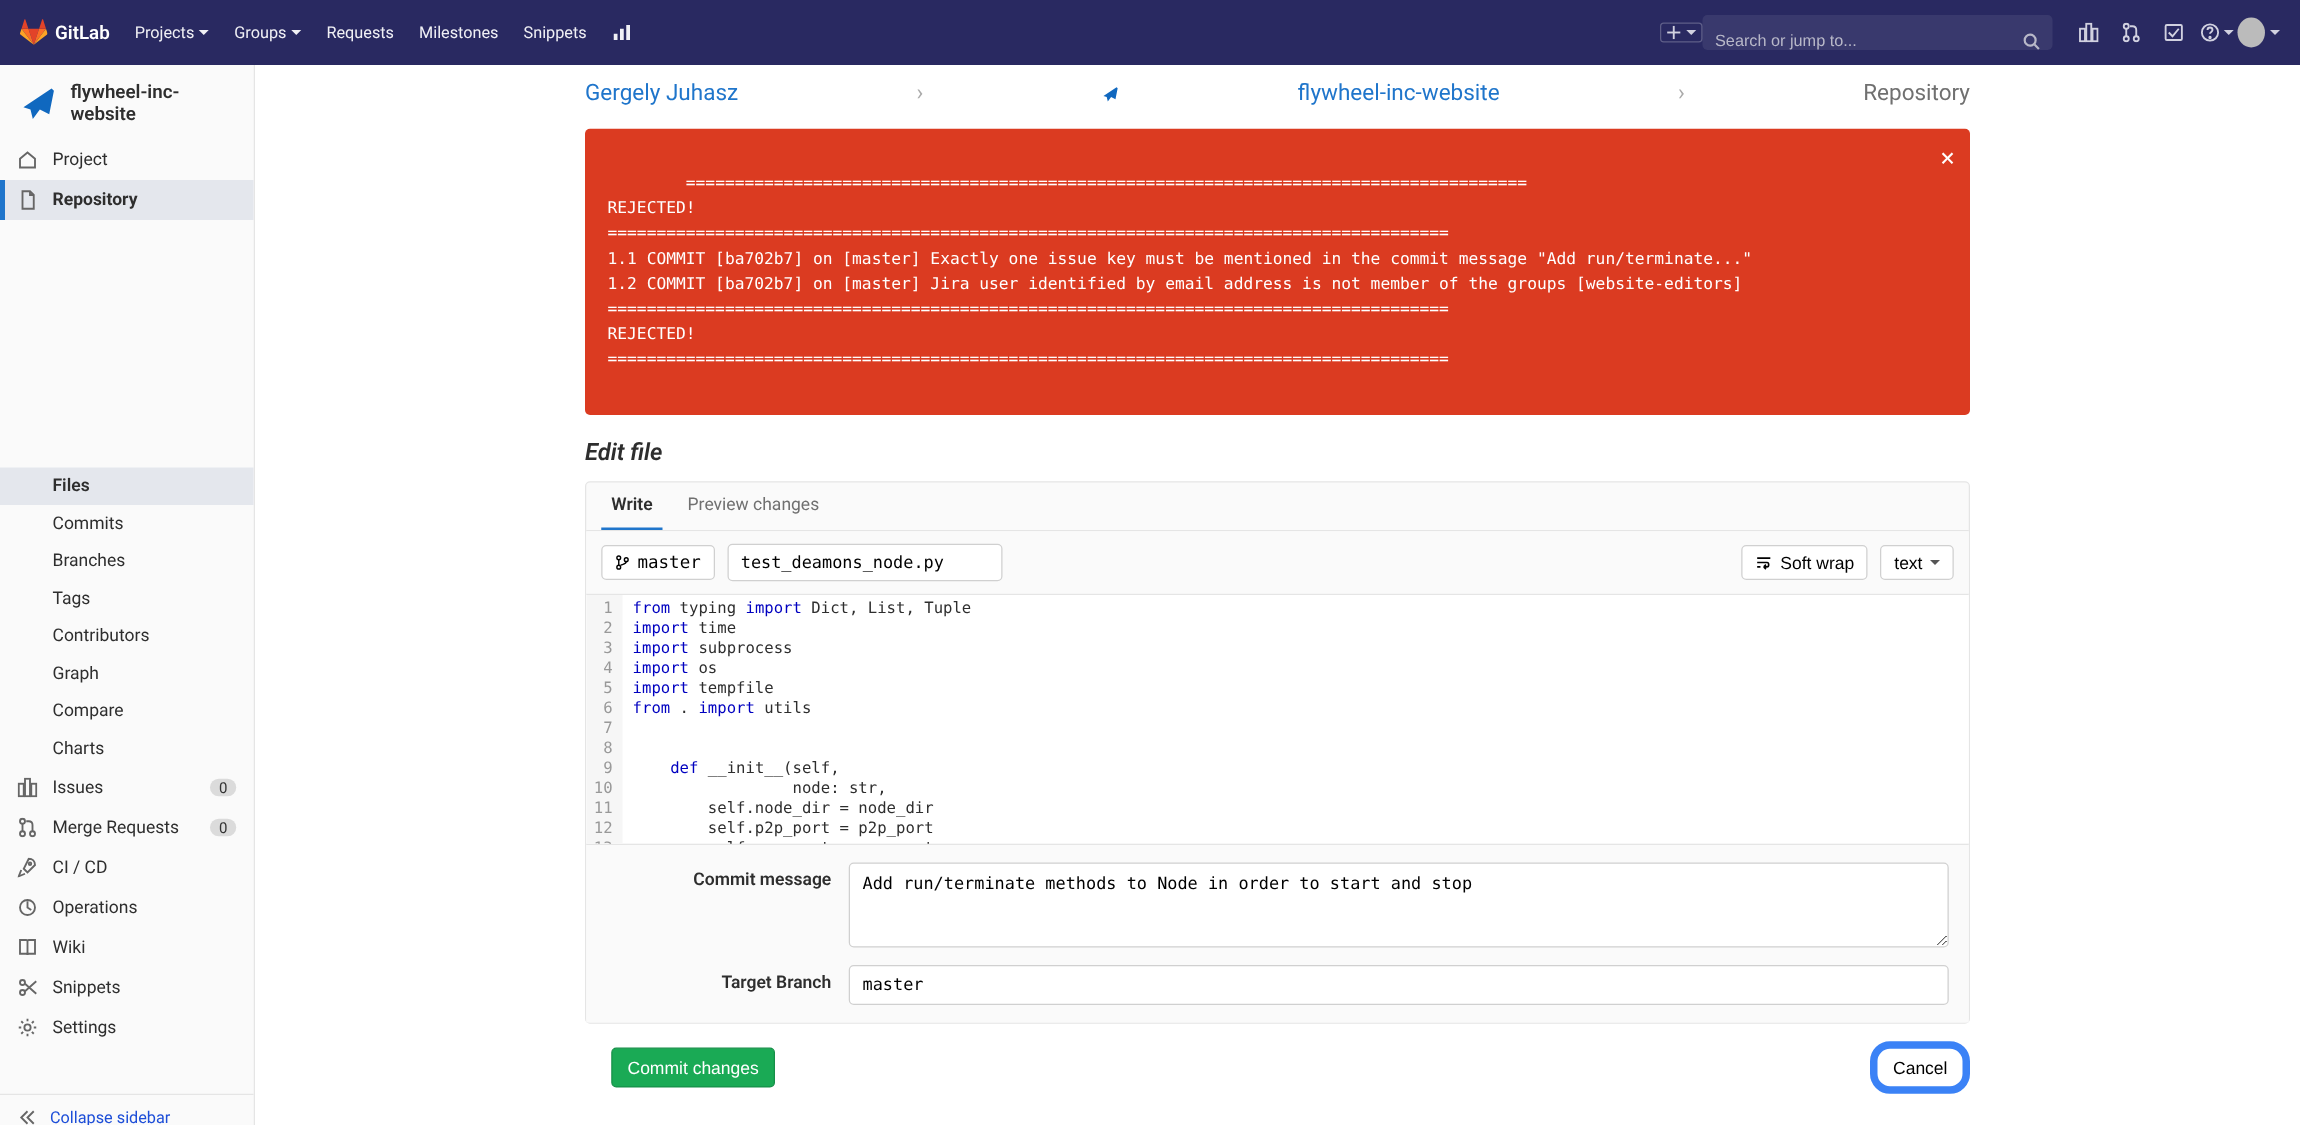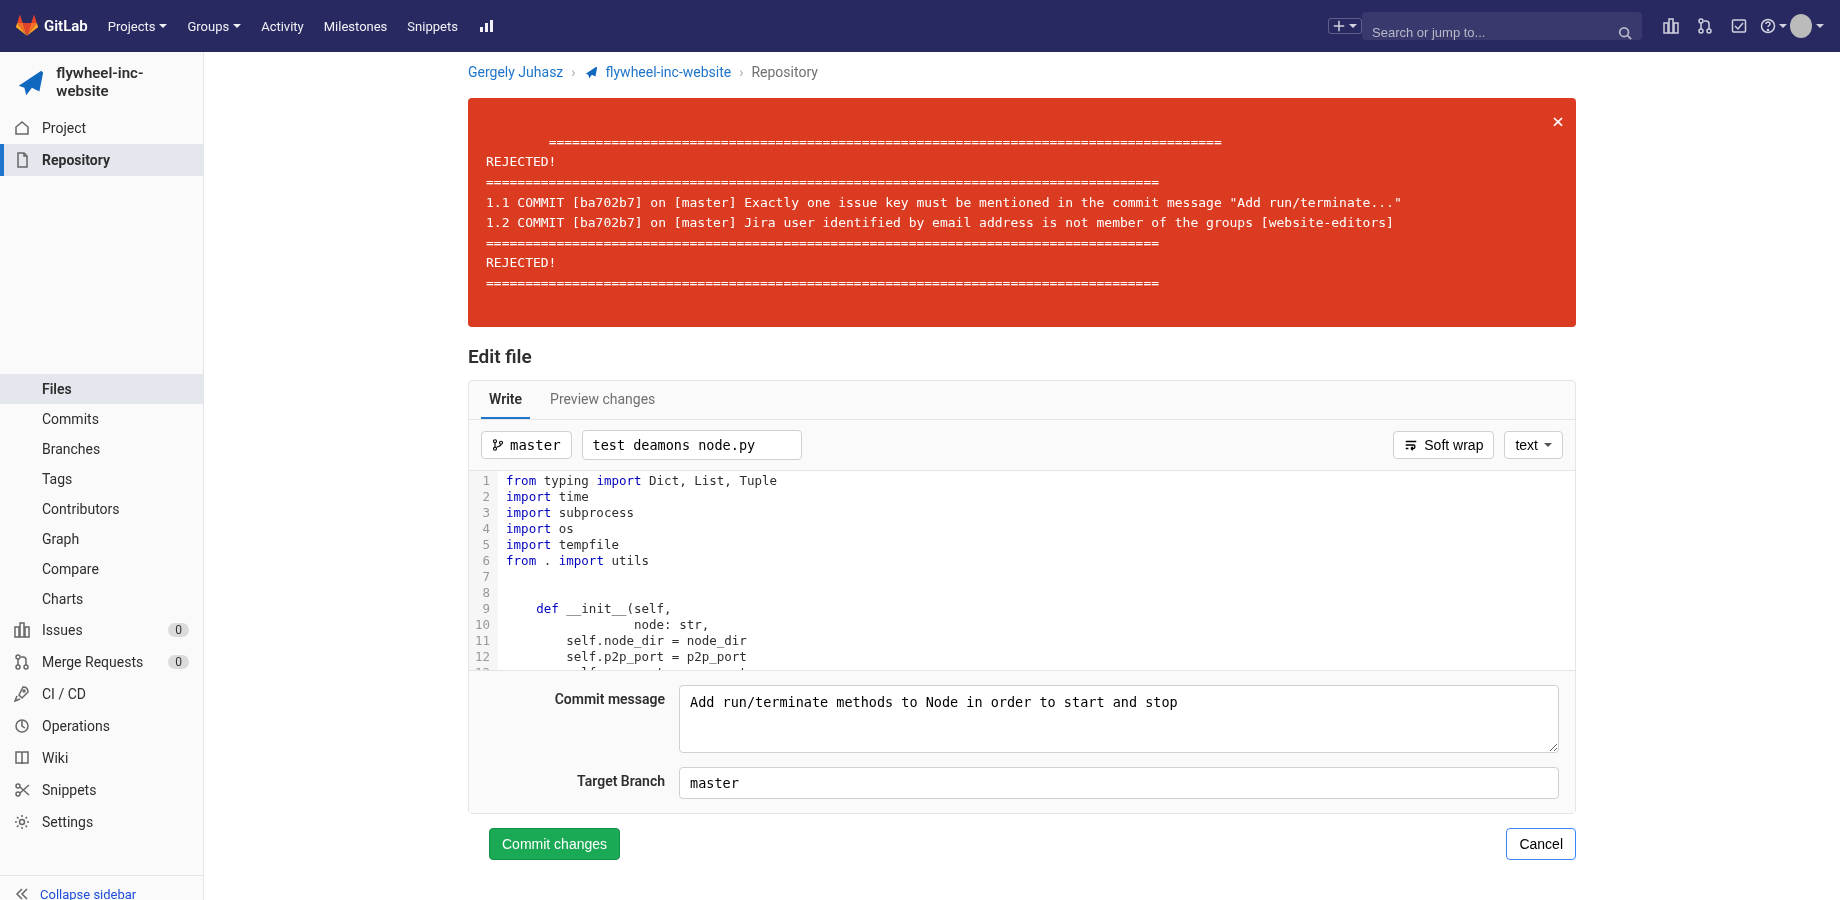--- a/index.html
+++ b/index.html
@@ -33,28 +33,28 @@
     .side-icon { width:16px; height:16px; color:#666; flex-shrink:0; display:flex; align-items:center; justify-content:center;}
     .side-sub { list-style:none; }
     .side-sub-item { padding: 7px 14px 7px 42px; font-size:14px; color:#2e2e2e; cursor:pointer; }
     .side-sub-item.active { background:#e4e7ed; font-weight:600; }
     .side-badge { margin-left:auto; background:#dbdbdb; border-radius:9px; padding:0 7px; font-size:12px; color:#333; }
     .collapse-row { display:flex; align-items:flex-end; gap:10px; padding:10px 14px; border-top:1px solid #e5e5e5; color:#1d4ed8; cursor:pointer; font-size:13px; }
 
     
     .content { flex:1; overflow-y:auto; }
     .inner { max-width: 1140px; margin: 0 auto; padding: 0 16px; }
-    .breadcrumbs { font-size: 14px; color:#707070; padding: 12px 0; display:flex; align-items:center; gap:8px;}
+    .breadcrumbs { font-size: 18px; color:#707070; padding: 12px 0; display:flex; align-items:center; gap:8px;justify-content:space-between;}
     .breadcrumbs a { color:#1f75cb; text-decoration:none; cursor:pointer;}
     .crumb-sep { color:#aaa; }
 
     .alert-error { background:#db3b21; color:#fff; border-radius:4px; padding:14px 38px 14px 18px; margin:6px 0 18px; font-family: Menlo, Consolas, monospace; font-size:13px; line-height:1.55; position:relative; white-space:pre-wrap;}
     .alert-error .close { position:absolute; right:12px; top:8px; font-size:20px; cursor:pointer; color:#fff; }
 
-    h3.section-title { font-size:19px; font-weight:600; margin: 6px 0 12px; }
+    h3.section-title { font-size:19px; font-weight:600; margin: 6px 0 12px; font-style: italic; }
 
     .panel { border:1px solid #e5e5e5; border-radius:4px; background:#fafafa; }
     .tabs { display:flex; padding: 0 12px; border-bottom:1px solid #e5e5e5; }
     .tab { padding: 10px 8px; font-size:14px; cursor:pointer; color:#707070; }
     .tab.active { color:#2e2e2e; font-weight:600; border-bottom:2px solid #1f75cb; }
     .tab + .tab { margin-left: 12px; }
 
     .file-bar { display:flex; align-items:center; gap:10px; padding:10px 12px; background:#fafafa; }
     .btn { border:1px solid #d0d0d0; background:#fff; border-radius:4px; padding:5px 10px; font-size:14px; cursor:pointer; display:inline-flex; align-items:center; gap:6px; }
     .branch-btn { font-family: Menlo, Consolas, monospace; }
@@ -66,21 +66,21 @@
     .code { padding: 2px 8px; flex:1; }
     .kw { color:#0000c0; }
 
     .form-block { padding: 14px 16px; display:grid; grid-template-columns: 180px 1fr; gap:14px; align-items:start; background:#fafafa; border-top:1px solid #e5e5e5; }
     .form-label { text-align:right; font-weight:600; padding-top:6px; }
     .textarea { width:100%; min-height:68px; border:1px solid #d0d0d0; border-radius:4px; padding:8px 10px; font-family: Menlo, Consolas, monospace; font-size:13.5px; resize:both; }
     .text-input { width:100%; border:1px solid #d0d0d0; border-radius:4px; padding:7px 10px; font-family: Menlo, Consolas, monospace; font-size:13.5px;}
 
     .footer-bar { display:flex; align-items:center; gap:10px; padding:14px 0 24px; }
     .btn-primary { background:#1aaa55; border:1px solid #168f48; color:#fff; border-radius:4px; padding:7px 12px; font-size:14px; cursor:pointer;margin-left:21px; }
-    .btn-plain { border:1px solid #3b82f6; background:#fff; border-radius:4px; padding:7px 12px; font-size:14px; cursor:pointer; }
+    .btn-plain { border:6px solid #3b82f6; background:#fff; border-radius:16px; padding:7px 12px; font-size:14px; cursor:pointer; }
   </style>
 </head>
 <body>
 
 <div class="top-nav">
   <div class="logo">
     <svg class="tanuki" viewBox="0 0 36 36">
         <path fill="#e24329" d="M18 34L11 13h14z"></path>
         <path fill="#fc6d26" d="M18 34L11 13H2z"></path>
         <path fill="#fca326" d="M2 13l-2 6c-.2.6 0 1.2.5 1.6L18 34z"></path>
@@ -92,21 +92,21 @@
     <span>GitLab</span>
   </div>
   <div class="nav-item">
       <span>Projects</span> 
       <span class="caret-down"></span>
     </div>
   <div class="nav-item">
       <span>Groups</span> 
       <span class="caret-down"></span>
     </div>
-  <div class="nav-item">Activity</div>
+  <div class="nav-item">Requests</div>
   <div class="nav-item">Milestones</div>
   <div class="nav-item">Snippets</div>
   <div class="nav-item">
       <svg width="16" height="16" viewBox="0 0 16 16" fill="currentColor">
         <rect x="2" y="9" width="3" height="5"></rect>
         <rect x="7" y="5" width="3" height="9"></rect>
         <rect x="12" y="2" width="3" height="12"></rect>
       </svg>
     </div>
 

